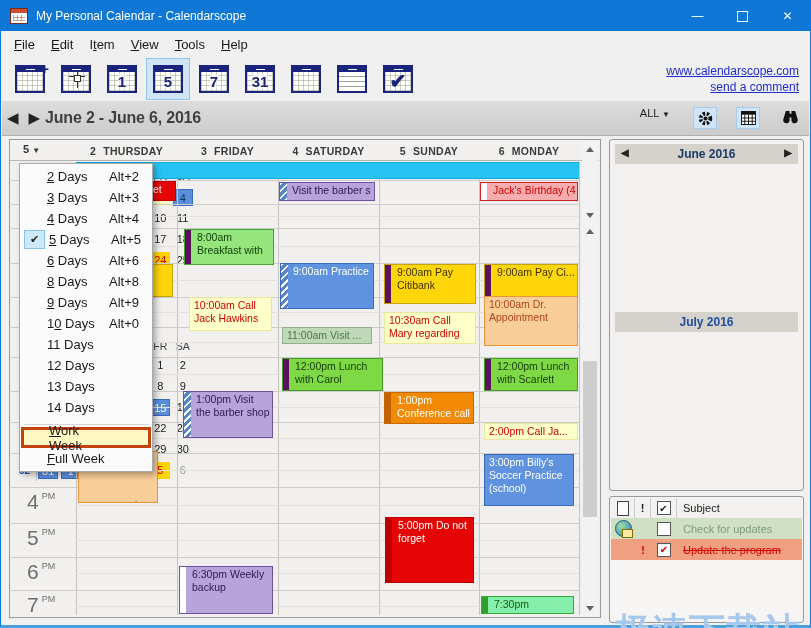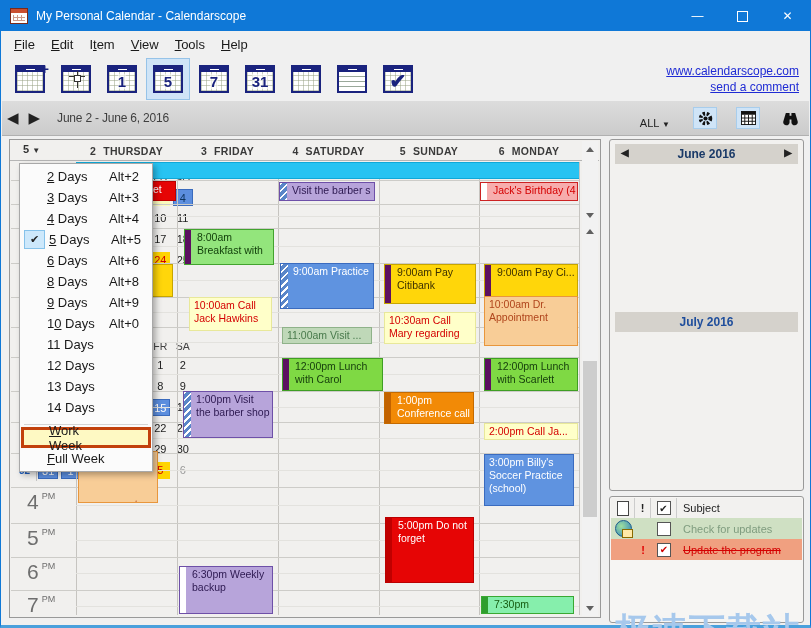--- a/index.html
+++ b/index.html
@@ -41,22 +41,22 @@
      background-image:repeating-linear-gradient(0deg,transparent 0 4px,#9aa89a 4px 5px);}
   .ic-lines::before{content:"";position:absolute;left:0;top:0;right:0;height:5px;background:#1a237e;}
   .ic-lines::after{content:"";position:absolute;left:9px;top:2px;width:9px;height:1px;background:#fff;}
   .ic-check{font-size:20px;font-weight:bold;color:#1a237e;line-height:1;margin-top:3px;}
   .tool-links{margin-left:auto;margin-right:10px;text-align:right;display:flex;flex-direction:column;gap:2px;}
   .tool-links a{font-size:12px;color:#1f2bd4;text-decoration:underline;}
   
   .navbar{position:absolute;left:1px;top:100px;right:1px;height:34px;background:linear-gradient(#dcdcdc,#cbcbcb);
           border-bottom:1px solid #b0b0b0;display:flex;align-items:center;}
   .nav-arrow{font-size:15px;color:#222;padding:0 5px;}
-  .nav-title{font-size:12px;font-weight:normal;color:#3f3f3f;letter-spacing:-0.2px;margin-left:12px;}
-  .nav-right{margin-left:auto;display:flex;align-items:flex-end;margin-right:8px;gap:19px;}
+  .nav-title{font-size:16px;font-weight:bold;color:#3f3f3f;letter-spacing:-0.2px;margin-left:0;}
+  .nav-right{margin-left:auto;display:flex;align-items:flex-start;margin-right:8px;gap:19px;}
   .all-btn{font-size:11px;color:#222;margin-right:4px;}
   .all-btn .car{font-size:8px;}
   .nav-ic{width:22px;height:20px;display:flex;align-items:center;justify-content:center;}
   .nav-ic.hl{background:#cfe4f7;border:1px solid #a8cdec;}
   
   .panel{position:absolute;background:#f1f0ee;border:1px solid #999;box-sizing:border-box;}
   #grid-panel{left:8px;top:138px;width:592px;height:479px;}
   .day-head{position:absolute;display:flex;align-items:center;justify-content:center;gap:7px;
             font-size:10.5px;font-weight:bold;color:#3a3a3a;letter-spacing:.3px;z-index:2;}
   .day-head .dnum{font-weight:bold;}

